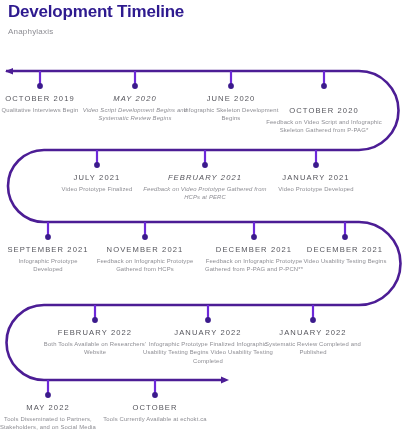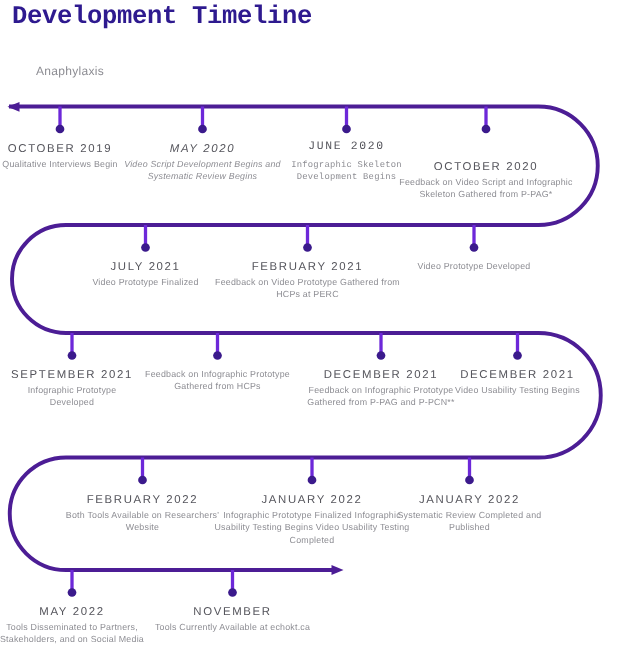--- a/index.html
+++ b/index.html
@@ -21,26 +21,25 @@
     top: 2px;
     width: 400px;
   }
   .title {
     font-size: 17px;
     font-weight: bold;
     color: #2e1a8f;
     letter-spacing: -0.2px;
     margin: 0;
     line-height: 20px;
-    font-family: Liberation Mono, monospace;
   }
   .subtitle {
     font-size: 8px;
     color: #8d8d93;
-    margin: 16px;
+    margin: 0;
     padding-top: 5px;
     letter-spacing: 0.2px;
     line-height: 10px;
   }
 
   .timeline-svg {
     position: absolute;
     left: 0;
     top: 0;
     width: 411px;
@@ -130,46 +129,48 @@
 </svg>
 
 <div class="node" style="left:-30px; top:93px;">
   <div class="node-date">OCTOBER 2019</div>
   <div class="node-desc" style="padding:2px 6px 0 6px;">Qualitative Interviews Begin</div>
 </div>
 <div class="node" style="left:65px; top:93px;font-style:italic;">
   <div class="node-date">MAY 2020</div>
   <div class="node-desc" style="padding:2px 12px 0 12px;">Video Script Development Begins and Systematic Review Begins</div>
 </div>
-<div class="node" style="left:161px; top:93px;font-family:Liberation Mono, monospace;">
+<div class="node" style="left:161px; top:93px;">
   <div class="node-date">JUNE 2020</div>
   <div class="node-desc" style="padding:2px 22px 0 22px;">Infographic Skeleton Development Begins</div>
 </div>
 <div class="node" style="left:254px; top:93px;margin-top:12px;">
   <div class="node-date">OCTOBER 2020</div>
   <div class="node-desc" style="padding:2px 6px 0 6px;">Feedback on Video Script and Infographic Skeleton Gathered from P-PAG*</div>
 </div>
 
 <div class="node" style="left:27px; top:172px;">
   <div class="node-date">JULY 2021</div>
   <div class="node-desc" style="padding:2px 10px 0 10px;">Video Prototype Finalized</div>
 </div>
-<div class="node" style="left:135px; top:172px;">
+<div class="node" style="left:135px; top:172px;font-style:italic;">
   <div class="node-date">FEBRUARY 2021</div>
   <div class="node-desc" style="padding:2px 6px 0 6px;">Feedback on Video Prototype Gathered from HCPs at PERC</div>
 </div>
 <div class="node" style="left:246px; top:172px;">
+  <div class="node-date">JANUARY 2021</div>
   <div class="node-desc" style="padding:2px 12px 0 12px;">Video Prototype Developed</div>
 </div>
 
 <div class="node" style="left:-22px; top:244px;">
   <div class="node-date">SEPTEMBER 2021</div>
   <div class="node-desc" style="padding:2px 26px 0 26px;">Infographic Prototype Developed</div>
 </div>
 <div class="node" style="left:75px; top:244px;">
+  <div class="node-date">NOVEMBER 2021</div>
   <div class="node-desc" style="padding:2px 8px 0 8px;">Feedback on Infographic Prototype Gathered from HCPs</div>
 </div>
 <div class="node" style="left:184px; top:244px;">
   <div class="node-date">DECEMBER 2021</div>
   <div class="node-desc" style="padding:2px 16px 0 16px;">Feedback on Infographic Prototype Gathered from P-PAG and P-PCN**</div>
 </div>
 <div class="node" style="left:275px; top:244px;">
   <div class="node-date">DECEMBER 2021</div>
   <div class="node-desc" style="padding:2px 4px 0 4px;">Video Usability Testing Begins</div>
 </div>
@@ -185,15 +186,15 @@
 <div class="node" style="left:243px; top:327px;">
   <div class="node-date">JANUARY 2022</div>
   <div class="node-desc" style="padding:2px 14px 0 14px;">Systematic Review Completed and Published</div>
 </div>
 
 <div class="node" style="left:-22px; top:402px;">
   <div class="node-date">MAY 2022</div>
   <div class="node-desc" style="padding:2px 8px 0 8px;">Tools Disseminated to Partners, Stakeholders, and on Social Media</div>
 </div>
 <div class="node" style="left:85px; top:402px;">
-  <div class="node-date">NOVEMBER</div>
+  <div class="node-date">OCTOBER</div>
   <div class="node-desc" style="padding:2px 16px 0 16px;">Tools Currently Available at echokt.ca</div>
 </div>
 
 </body></html>

